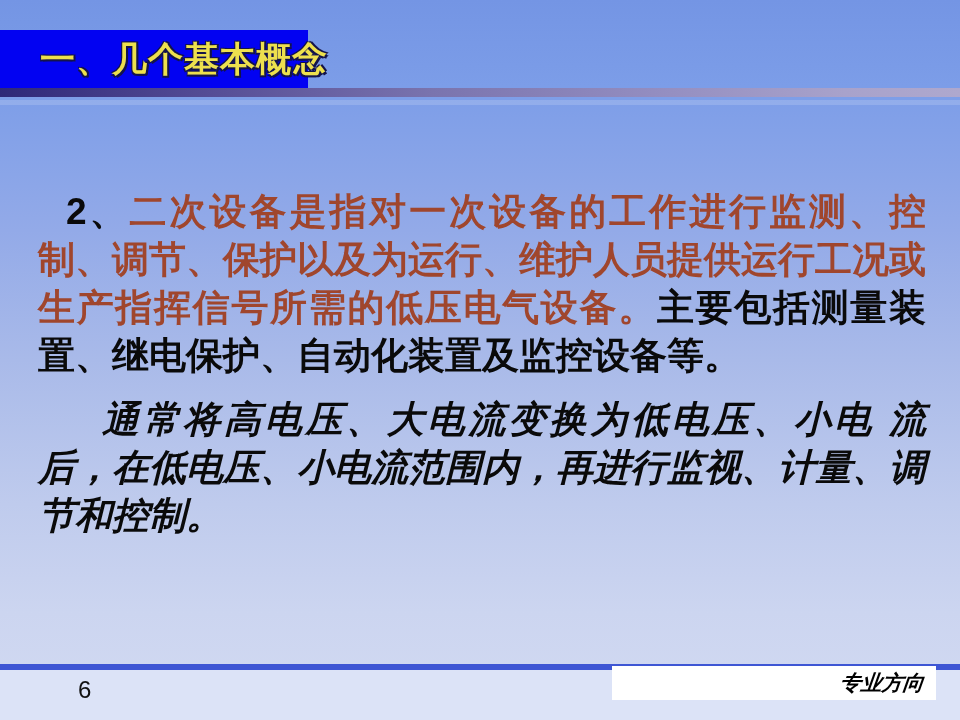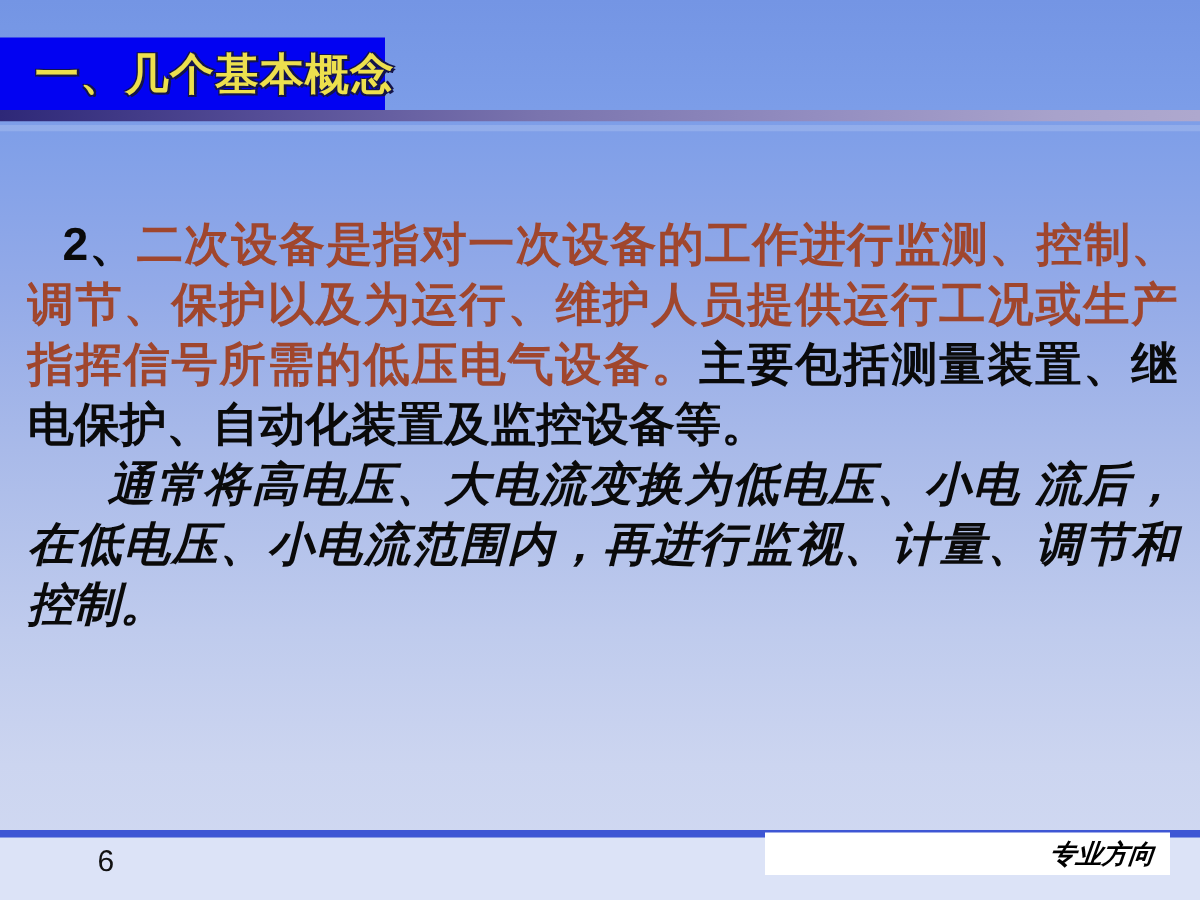--- a/index.html
+++ b/index.html
@@ -13,21 +13,21 @@
       #93aae8 32%, #a9bae9 50%,
       #bfcbed 70%, #ccd5f0 85%, #d2daf2 100%);
   }
 
   
   .title-bar {
     position:absolute; left:0; top:30px;
     width:308px; height:58px;
     background:#0202f2;
     display:flex; align-items:center;
-    padding-left:28px; box-sizing:border-box;
+    padding-left:40px; box-sizing:border-box;
     z-index:3;
   }
   .title-text {
     font-size:35px; font-weight:bold;
     color:#ede04e;
     letter-spacing:1px;
     text-shadow:2px 2px 0 #14144a, -1px -1px 0 #14144a,
                 2px -1px 0 #14144a, -1px 2px 0 #14144a;
     white-space:nowrap;
   }
@@ -48,21 +48,21 @@
   }
 
   
   .content {
     position:absolute; left:22px; right:18px; top:172px;
     font-size:37px; line-height:48px;
     font-weight:bold;
     color:#0a0a0a;
     text-align:justify;
   }
-  .content p { margin:0; }
+  .content p { margin:16px; }
   .para-1 { text-indent:28px; }
   .para-2 { text-indent:64px;font-style:italic; }
   .highlight { color:#a0462d; }
 
   
   .bottom-divider {
     position:absolute; left:0; top:664px;
     width:100%; height:6px;
     background:#3e56d4;
     z-index:1;

